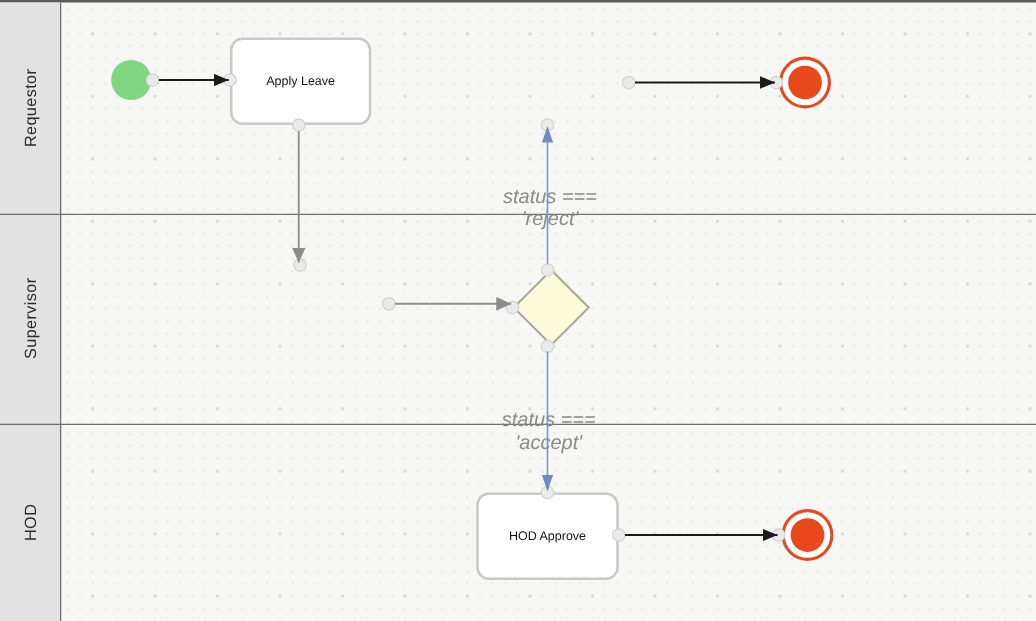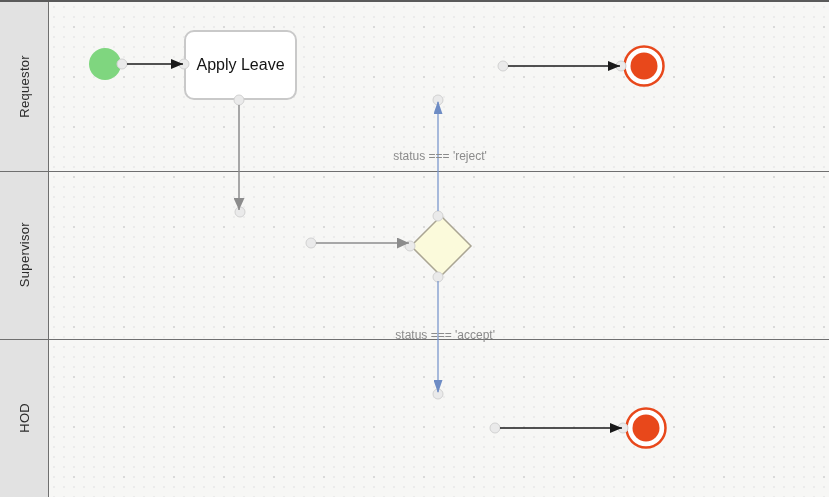--- a/index.html
+++ b/index.html
@@ -31,35 +31,35 @@
   }
   .lane-label span{writing-mode:vertical-rl;transform:rotate(180deg);letter-spacing:.3px;}
   .lane-label.l1{top:2px;height:169px;}
   .lane-label.l2{top:171px;height:168px;}
   .lane-label.l3{top:339px;height:158px;}
 
   .task{
     position:absolute;box-sizing:border-box;
     background:#fff;border:2px solid #c9c9c9;border-radius:10px;
     display:flex;align-items:center;justify-content:center;text-align:left;
-    font-size:16px;color:#141414;z-index:2;
+    font-size:10px;color:#141414;z-index:2;
   }
   .task--highlight{background:#def6da;border-color:#bac8b6;}
   .task.apply-leave{left:184px;top:30px;width:113px;height:70px;}
   .task.email-requester{left:376px;top:33px;width:127px;height:67px;}
   .task.supervisor-approve{left:174px;top:212px;width:137px;height:68px;}
   .task.supervisor-approve .task-label{max-width:96px;}
   .task.hod-approve{left:381px;top:394px;width:114px;height:70px;}
 
   svg.overlay{position:absolute;left:0;top:0;z-index:3;pointer-events:none;}
   .flow-label{
-    position:absolute;z-index:4;font-size:12px;color:#8b8b8b;text-align:center;
+    position:absolute;z-index:4;font-size:16px;color:#8b8b8b;text-align:center;font-style:italic;
   }
   .flow-label.reject{left:385px;top:149px;width:110px;}
-  .flow-label.accept{left:383px;top:328px;width:112px;text-align:right;}
+  .flow-label.accept{left:383px;top:328px;width:112px;}
 </style>
 </head>
 <body>
 
 <div class="stage">
   <div class="grid"></div>
   <div class="pool-top-border"></div>
 
   <div class="lane-header-col"></div>
   <div class="lane-sep sep1"></div>
@@ -70,20 +70,23 @@
   </div>
   <div class="lane-label l2">
     <span>Supervisor</span>
   </div>
   <div class="lane-label l3">
     <span>HOD</span>
   </div>
 
   <div class="task apply-leave">
     <span class="task-label">Apply Leave</span>
+  </div>
+  <div class="task hod-approve">
+    <span class="task-label">HOD Approve</span>
   </div>
 
   <svg class="overlay" width="829" height="497" viewBox="0 0 829 497">
     <defs>
       <marker id="arrowBlack" markerUnits="userSpaceOnUse" markerWidth="12" markerHeight="10" viewBox="0 0 12 10" refX="12" refY="5" orient="auto">
         <path d="M0,0 L12,5 L0,10 z" fill="#1a1a1a"></path>
       </marker>
       <marker id="arrowGray" markerUnits="userSpaceOnUse" markerWidth="12" markerHeight="11" viewBox="0 0 12 11" refX="12" refY="5.5" orient="auto">
         <path d="M0,0 L12,5.5 L0,11 z" fill="#8c8c8c"></path>
       </marker>

